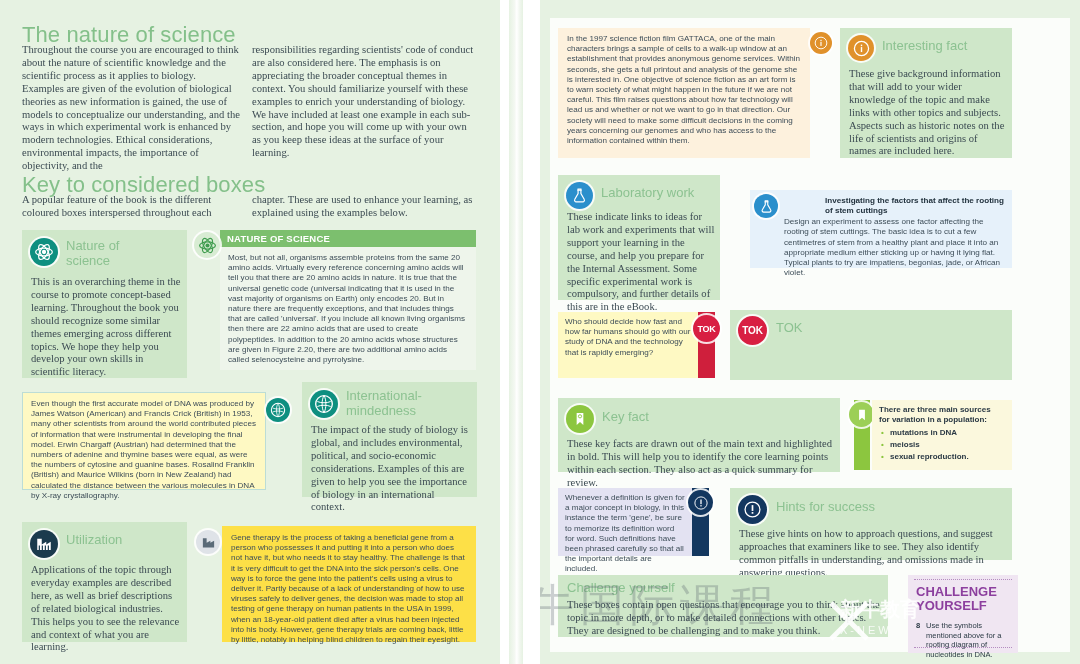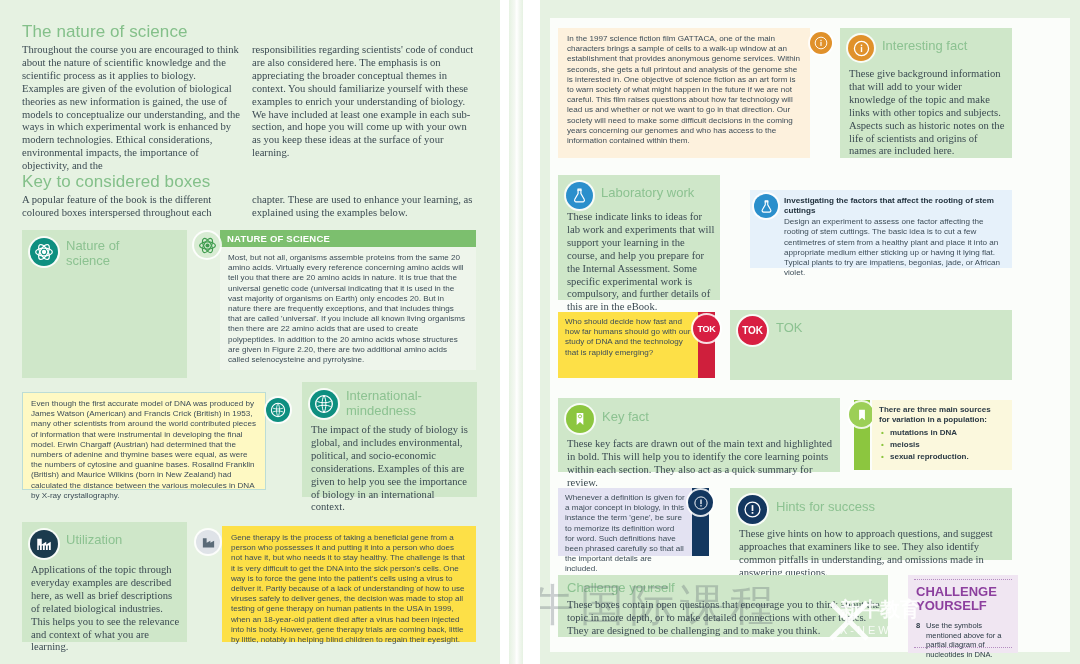--- a/index.html
+++ b/index.html
@@ -15,21 +15,21 @@
   .page-left{width:500px;}
   .gutter{width:40px;background:#ffffff;height:664px;position:relative;}
   .gutter:before{content:"";position:absolute;left:9px;top:0;bottom:0;width:14px;
       background:linear-gradient(to right,#e6f2e2,#f4f8f2 40%,#ffffff 55%,#f2f7f0 75%,#e6f2e2);}
   .page-right{width:540px;}
   .sheet{position:absolute;background:#fbfdfa;}
 
   
   h2.section-title{
     font-family:"Liberation Sans", sans-serif;
-    color:#84c08a;font-weight:400;font-size:17px;margin:0 0 6px 0;letter-spacing:.1px;
+    color:#84c08a;font-weight:400;font-size:22px;margin:0 0 6px 0;letter-spacing:.1px;
   }
   .body-serif{
     font-family:"Liberation Serif", serif;
     color:#3b4a52;font-size:10.6px;line-height:12.9px;text-align:left;
   }
   .col{position:absolute;}
 
   
   .box{position:absolute;box-sizing:border-box;}
   .box-green{background:#cfe7c9;}
@@ -78,20 +78,21 @@
     <div class="box box-green" style="left:22px;top:230px;width:165px;height:148px;">
       <div class="icon" style="left:8px;top:8px;width:28px;height:28px;background:#0e8f80;">
         <svg width="20" height="20" viewBox="0 0 24 24">
           <ellipse cx="12" cy="12" rx="10" ry="4.6" fill="none" stroke="#fff" stroke-width="1.5"></ellipse>
           <ellipse cx="12" cy="12" rx="10" ry="4.6" fill="none" stroke="#fff" stroke-width="1.5" transform="rotate(60 12 12)"></ellipse>
           <ellipse cx="12" cy="12" rx="10" ry="4.6" fill="none" stroke="#fff" stroke-width="1.5" transform="rotate(120 12 12)"></ellipse>
           <circle cx="12" cy="12" r="2.6" fill="#fff"></circle>
         </svg>
       </div>
       <div class="box-title" style="position:absolute;left:44px;top:8px;width:100px;">Nature of science</div>
+      <div class="body-serif" style="position:absolute;left:9px;top:46px;width:150px;">This is an overarching theme in the course to promote concept-based learning. Throughout the book you should recognize some similar themes emerging across different topics. We hope they help you develop your own skills in scientific literacy.</div>
     </div>
 
     <div class="ex" style="left:220px;top:230px;width:256px;height:140px;background:#eef5eb;">
       <div class="ex-head">NATURE OF SCIENCE</div>
       <div class="ex-body">Most, but not all, organisms assemble proteins from the same 20 amino acids. Virtually every reference concerning amino acids will tell you that there are 20 amino acids in nature. It is true that the universal genetic code (universal indicating that it is used in the vast majority of organisms on Earth) only encodes 20. But in nature there are frequently exceptions, and that includes things that are called 'universal'. If you include all known living organisms then there are 22 amino acids that are used to create polypeptides. In addition to the 20 amino acids whose structures are given in Figure 2.20, there are two additional amino acids called selenocysteine and pyrrolysine.</div>
     </div>
     <div class="icon" style="left:194px;top:232px;width:26px;height:26px;background:#d8ecd3;">
       <svg width="19" height="19" viewBox="0 0 24 24">
         <ellipse cx="12" cy="12" rx="10" ry="4.6" fill="none" stroke="#3f9c4e" stroke-width="1.5"></ellipse>
         <ellipse cx="12" cy="12" rx="10" ry="4.6" fill="none" stroke="#3f9c4e" stroke-width="1.5" transform="rotate(60 12 12)"></ellipse>
@@ -179,31 +180,31 @@
         <svg width="17" height="17" viewBox="0 0 24 24">
           <path d="M10 3h4v6.2l4.6 8.1A2.4 2.4 0 0 1 16.5 21h-9a2.4 2.4 0 0 1-2.1-3.7L10 9.2z" fill="none" stroke="#fff" stroke-width="1.7"></path>
           <path d="M9 4.5h6" stroke="#fff" stroke-width="1.7"></path>
         </svg>
       </div>
       <div class="box-title" style="position:absolute;left:43px;top:10px;width:120px;">Laboratory work</div>
       <div class="body-serif" style="position:absolute;left:9px;top:36px;width:148px;">These indicate links to ideas for lab work and experiments that will support your learning in the course, and help you prepare for the Internal Assessment. Some specific experimental work is compulsory, and further details of this are in the eBook.</div>
     </div>
 
     <div class="ex" style="left:210px;top:190px;width:262px;height:78px;background:#e6f1fa;">
-      <div style="padding:6px 8px 0 34px;font-family:'Liberation Sans',sans-serif;font-weight:bold;color:#23333f;font-size:8.1px;line-height:9.6px;">Investigating the factors that affect the rooting of stem cuttings</div>
+      <div style="padding:6px 8px 0 34px;font-family:'Liberation Sans',sans-serif;font-weight:bold;color:#23333f;font-size:8.1px;line-height:9.6px;margin-left:41px;">Investigating the factors that affect the rooting of stem cuttings</div>
       <div class="ex-body" style="padding:2px 8px 6px 34px;">Design an experiment to assess one factor affecting the rooting of stem cuttings.  The basic idea is to cut a few centimetres of stem from a healthy plant and place it into an appropriate medium either sticking up or having it lying flat.  Typical plants to try are impatiens, begonias, jade, or African violet.</div>
     </div>
     <div class="icon" style="left:214px;top:194px;width:24px;height:24px;background:#2b8fcc;">
       <svg width="15" height="15" viewBox="0 0 24 24">
         <path d="M10 3h4v6.2l4.6 8.1A2.4 2.4 0 0 1 16.5 21h-9a2.4 2.4 0 0 1-2.1-3.7L10 9.2z" fill="none" stroke="#fff" stroke-width="1.8"></path>
         <path d="M9 4.5h6" stroke="#fff" stroke-width="1.8"></path>
       </svg>
     </div>
 
-    <div class="ex" style="left:18px;top:312px;width:140px;height:66px;background:#fde047;">
+    <div class="ex" style="left:18px;top:312px;width:140px;height:66px;background:#fef9c3;">
       <div class="ex-body" style="padding:5px 7px;">Who should decide how fast and how far humans should go with our study of DNA and the technology that is rapidly emerging?</div>
     </div>
     <div class="tab" style="left:158px;top:312px;width:17px;height:66px;background:#cf1f3c;"></div>
     <div class="icon" style="left:153px;top:315px;width:27px;height:27px;background:#d81f42;">
       <span style="font-family:'Liberation Sans',sans-serif;color:#fff;font-weight:bold;font-size:9px;letter-spacing:-.2px;">TOK</span>
     </div>
 
     <div class="box box-green" style="left:190px;top:310px;width:282px;height:70px;">
       <div class="icon" style="left:8px;top:6px;width:29px;height:29px;background:#d81f42;">
         <span style="font-family:'Liberation Sans',sans-serif;color:#fff;font-weight:bold;font-size:10px;letter-spacing:-.2px;">TOK</span>
@@ -273,21 +274,21 @@
     <div class="box box-green" style="left:18px;top:575px;width:330px;height:62px;">
       <div class="box-title" style="position:absolute;left:9px;top:5px;width:230px;">Challenge yourself</div>
       <div class="body-serif" style="position:absolute;left:9px;top:24px;width:314px;">These boxes contain open questions that encourage you to think about the topic in more depth, or to make detailed connections with other topics. They are designed to be challenging and to make you think.</div>
     </div>
 
     <div class="ex" style="left:368px;top:575px;width:110px;height:78px;background:#f0e6f2;">
       <div style="position:absolute;left:6px;right:6px;top:4px;border-top:1px dotted #b48cc0;"></div>
       <div style="position:absolute;left:6px;right:6px;bottom:5px;border-top:1px dotted #b48cc0;"></div>
       <div style="padding:10px 8px 0 8px;font-family:'Liberation Sans',sans-serif;color:#8c3f9e;font-size:13px;font-weight:bold;line-height:14px;">CHALLENGE YOURSELF</div>
       <div style="position:absolute;left:8px;top:46px;font-family:'Liberation Sans',sans-serif;color:#2b3a45;font-size:7.6px;font-weight:bold;">8</div>
-      <div style="position:absolute;left:18px;top:46px;width:86px;font-family:'Liberation Sans',sans-serif;color:#2b3a45;font-size:7.6px;line-height:9.6px;">Use the symbols mentioned above for a partial diagram of nucleotides in DNA.</div>
+      <div style="position:absolute;left:18px;top:46px;width:86px;font-family:'Liberation Sans',sans-serif;color:#2b3a45;font-size:7.6px;line-height:9.6px;">Use the symbols mentioned above for a rooting diagram of nucleotides in DNA.</div>
     </div>
 
     <div class="watermark" style="left:-60px;top:576px;font-family:'Liberation Sans',sans-serif;font-size:44px;color:rgba(80,90,100,.28);letter-spacing:6px;">新牛国际课程</div>
     <div class="watermark" style="left:300px;top:596px;font-family:'Liberation Sans',sans-serif;font-size:20px;font-weight:bold;color:rgba(255,255,255,.9);">新牛教育</div>
     <div class="watermark" style="left:300px;top:624px;font-family:'Liberation Sans',sans-serif;font-size:11px;letter-spacing:3px;color:rgba(255,255,255,.85);">X-NEW</div>
     <svg class="watermark" style="left:286px;top:598px;" width="46" height="46" viewBox="0 0 46 46">
       <path d="M5 5 L41 41 M41 5 L5 41" stroke="rgba(255,255,255,.92)" stroke-width="5" fill="none"></path>
     </svg>
   </div>
 </div>

